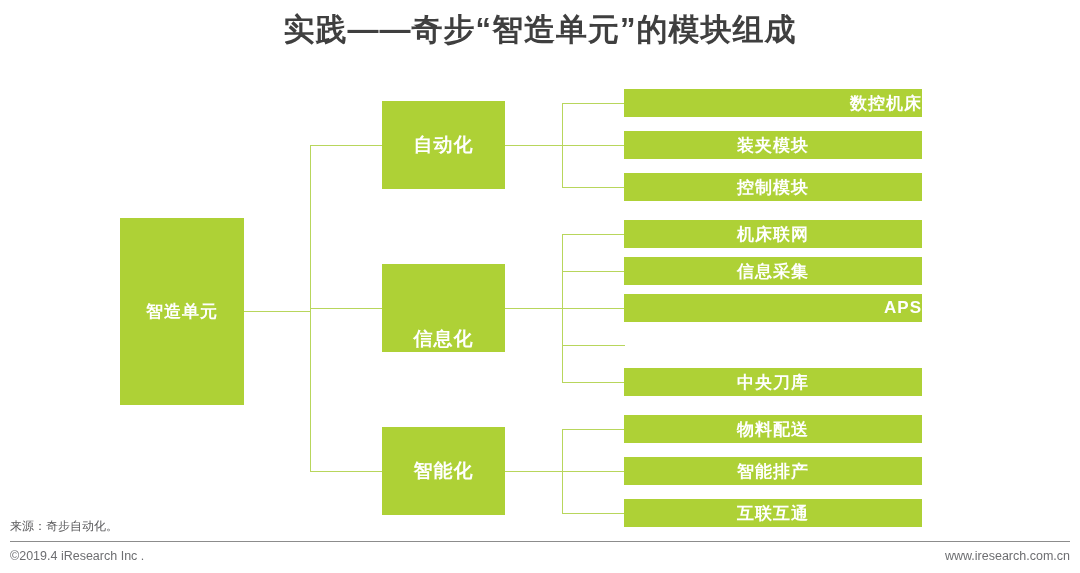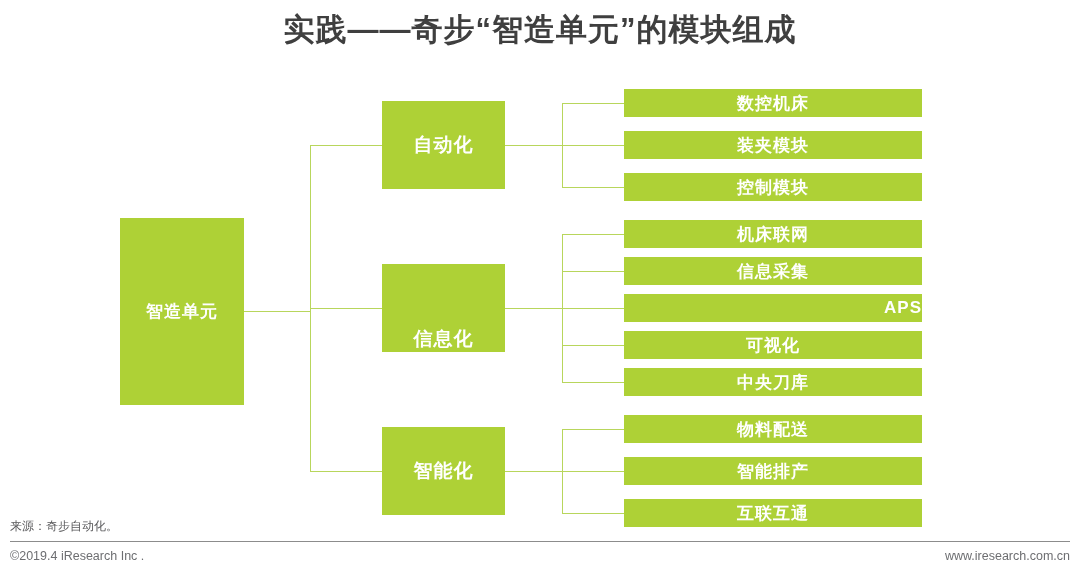--- a/index.html
+++ b/index.html
@@ -160,41 +160,38 @@
   <div class="gbox mid-node mid-1">
     <span>自动化</span>
   </div>
   <div class="gbox mid-node mid-2">
     <span>信息化</span>
   </div>
   <div class="gbox mid-node mid-3">
     <span>智能化</span>
   </div>
 
-  <div class="gbox leaf" style="top:89px;">
+  <div class="gbox leaf" style="top:89px;justify-content:flex-end;">
     <span>数控机床</span>
   </div>
   <div class="gbox leaf" style="top:131px;">
     <span>装夹模块</span>
   </div>
   <div class="gbox leaf" style="top:173px;">
     <span>控制模块</span>
   </div>
 
   <div class="gbox leaf" style="top:220px;">
     <span>机床联网</span>
   </div>
   <div class="gbox leaf" style="top:257px;">
     <span>信息采集</span>
   </div>
   <div class="gbox leaf" style="top:294px;justify-content:flex-end;">
     <span>APS</span>
-  </div>
-  <div class="gbox leaf" style="top:331px;">
-    <span>可视化</span>
   </div>
   <div class="gbox leaf" style="top:368px;">
     <span>中央刀库</span>
   </div>
 
   <div class="gbox leaf" style="top:415px;">
     <span>物料配送</span>
   </div>
   <div class="gbox leaf" style="top:457px;">
     <span>智能排产</span>

